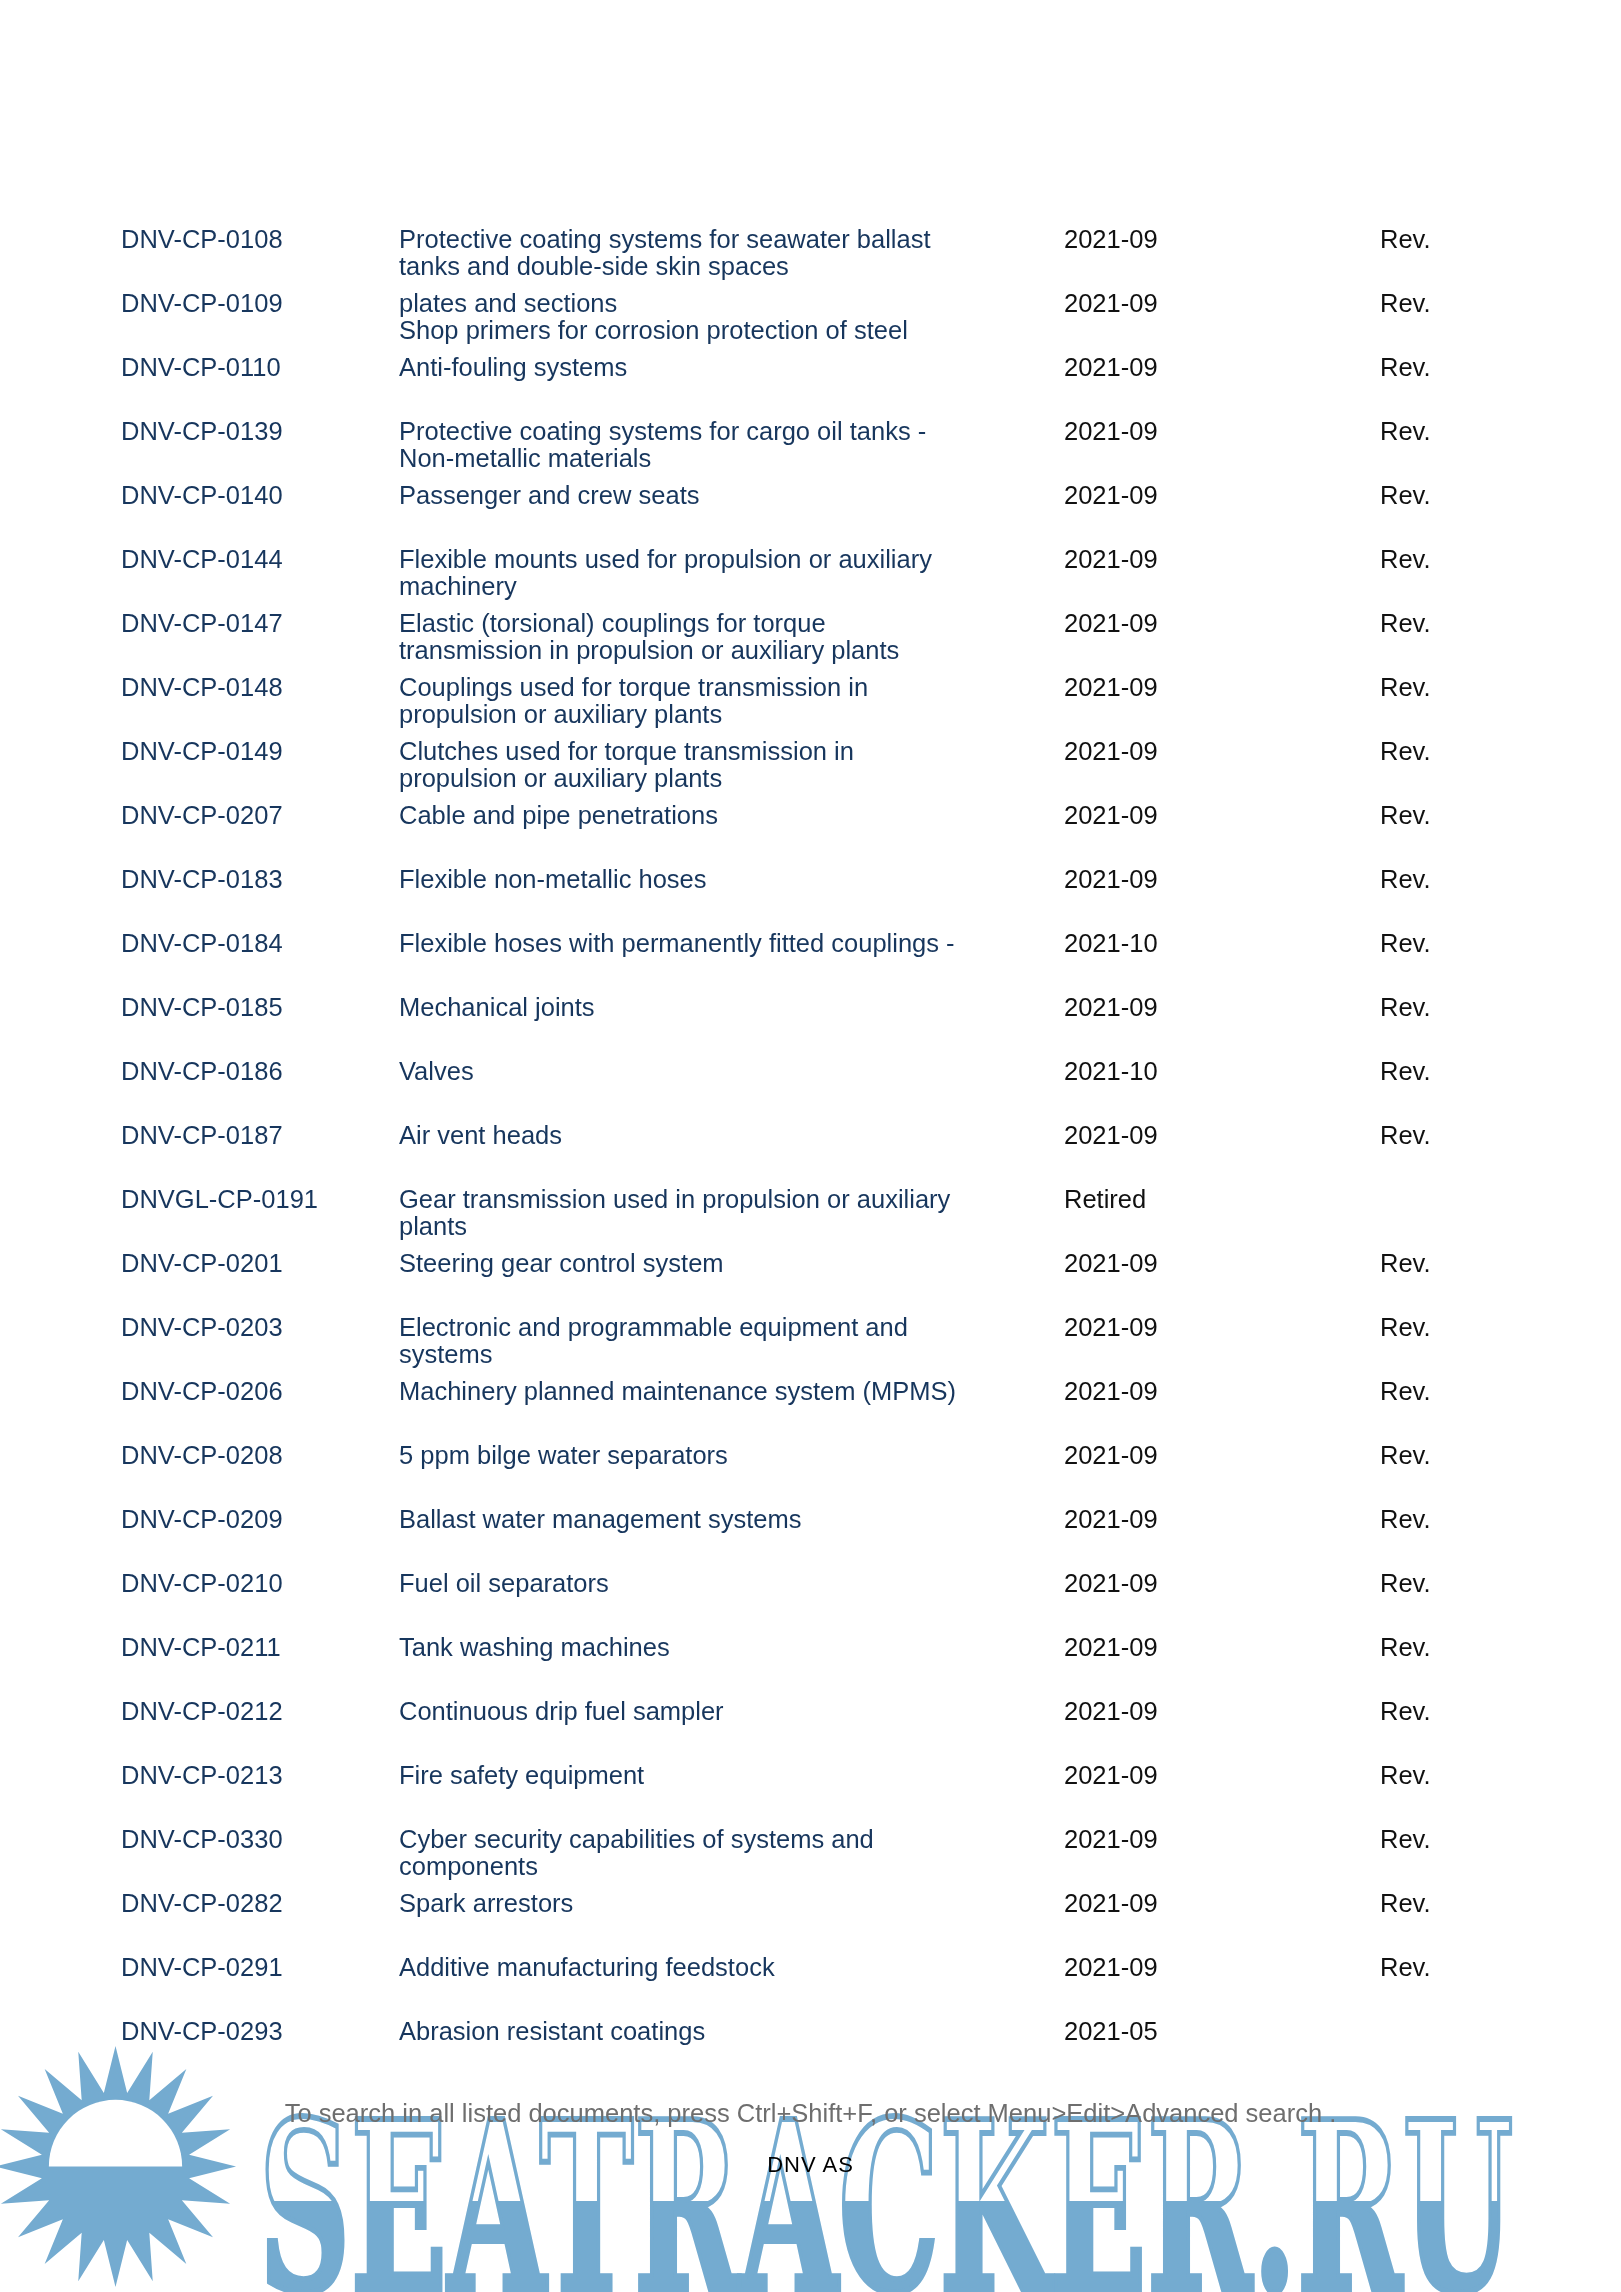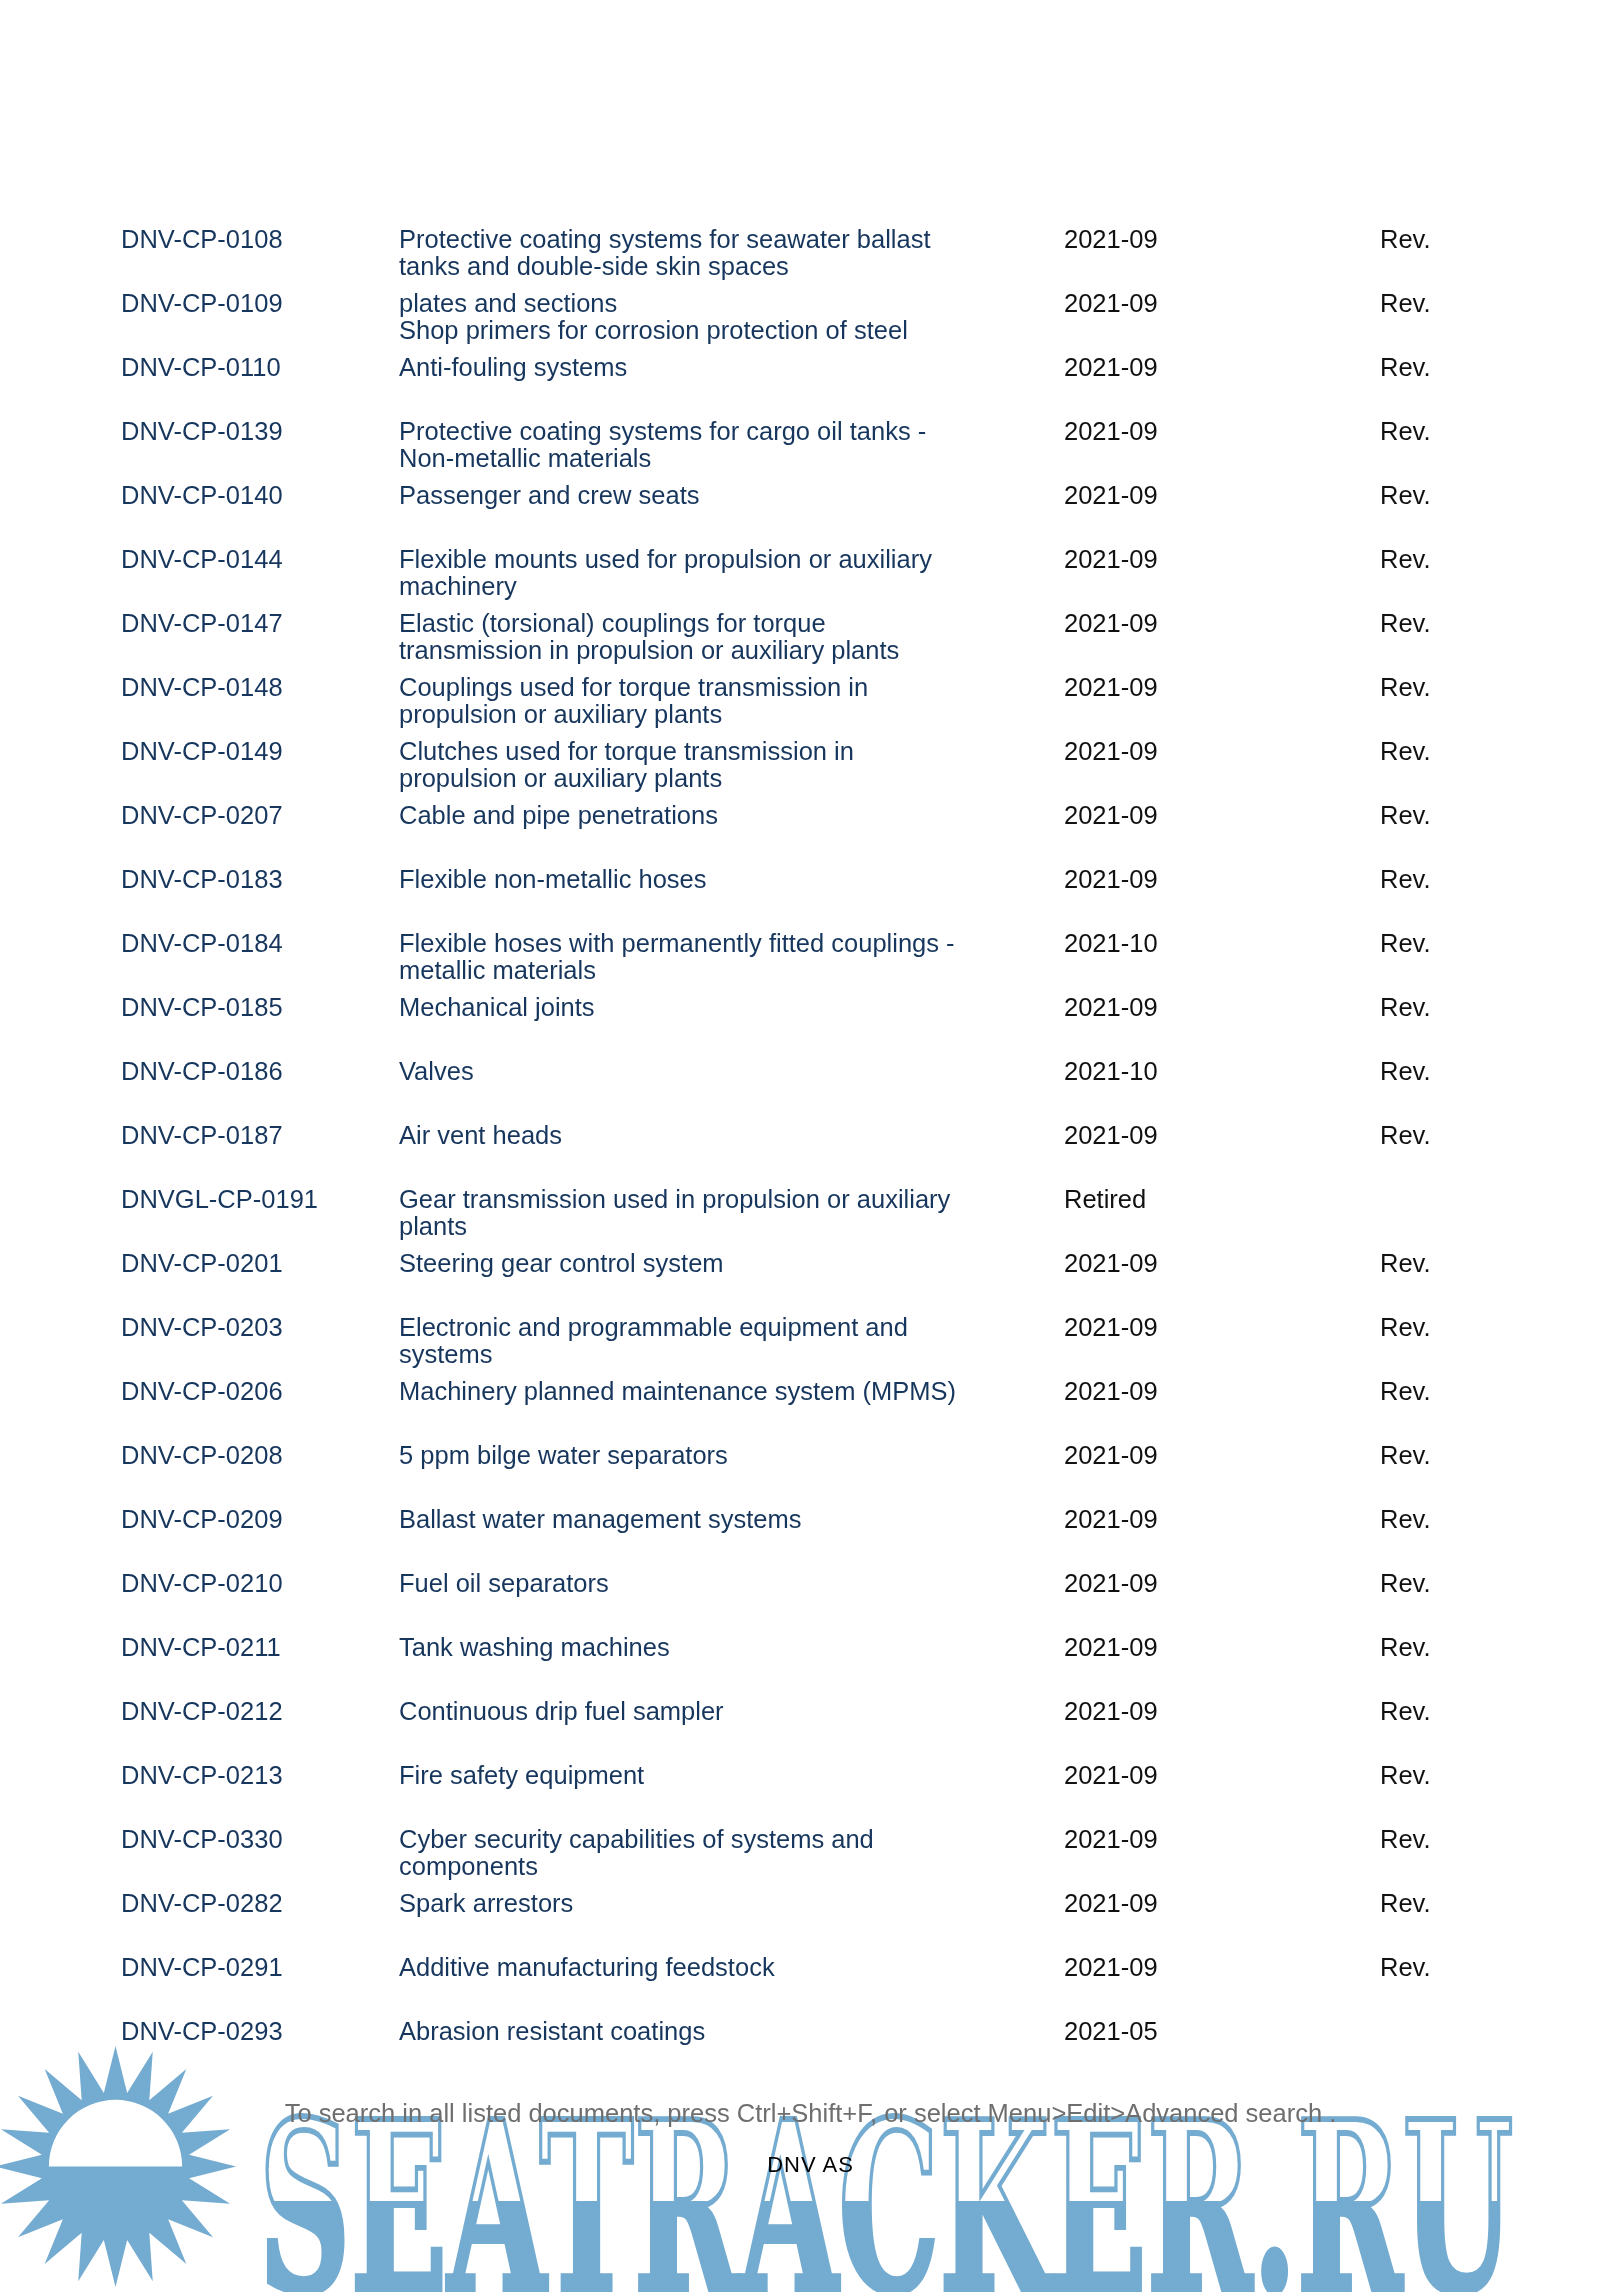--- a/index.html
+++ b/index.html
@@ -172,21 +172,20 @@
           <div>Flexible non-metallic hoses</div>
         </div>
         <div class="cell date">2021-09</div>
         <div class="cell rev">Rev.</div>
       </div>
 
       <div class="row">
         <div class="cell code">DNV-CP-0184</div>
         <div class="cell desc">
           <div>Flexible hoses with permanently fitted couplings -</div>
-          <div>metallic materials</div>
         </div>
         <div class="cell date">2021-10</div>
         <div class="cell rev">Rev.</div>
       </div>
 
       <div class="row">
         <div class="cell code">DNV-CP-0185</div>
         <div class="cell desc">
           <div>Mechanical joints</div>
         </div>

